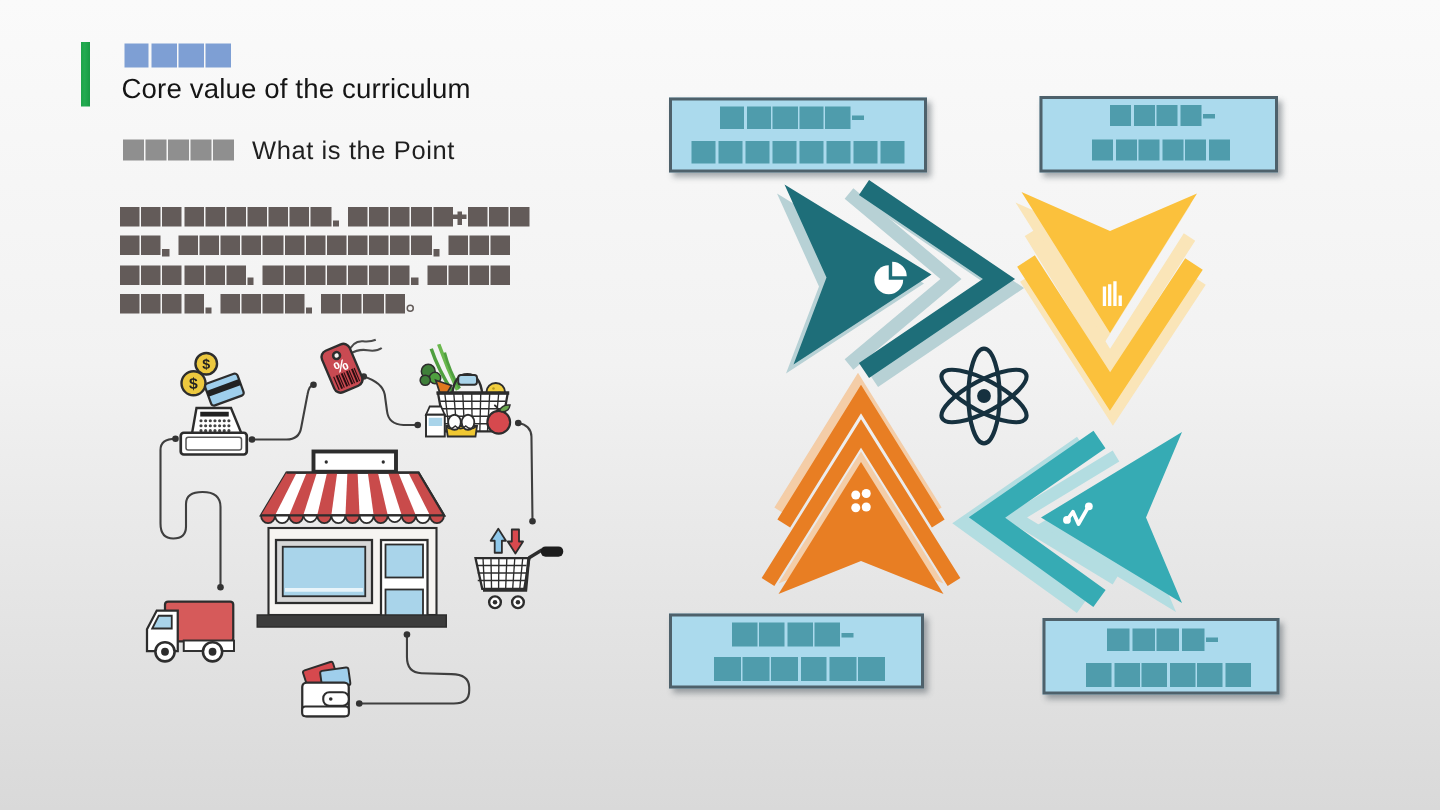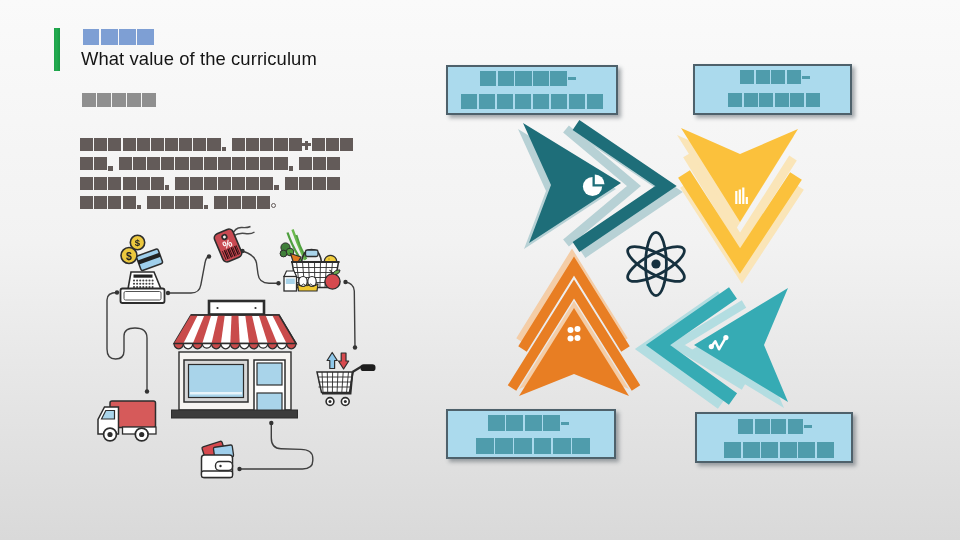--- a/index.html
+++ b/index.html
@@ -9,26 +9,27 @@
 .t{position:absolute;white-space:nowrap;}
 .box{position:absolute;background:#abdaed;border:2px solid #4e616b;box-shadow:2.5px 3px 4px rgba(60,70,80,.45);}
 </style></head><body>
 <div id="stage">
 
 <div style="position:absolute;left:54px;top:28px;width:5.6px;height:43px;background:linear-gradient(90deg,#1ea34a,#23ab50 40%,#189a44)"></div>
 <i style="left:82.5px;top:28.6px;width:16.9px;height:16.8px;background:#7e9fd4"></i>
     <i style="left:100.7px;top:28.6px;width:16.9px;height:16.8px;background:#7e9fd4"></i>
     <i style="left:118.9px;top:28.6px;width:16.9px;height:16.8px;background:#7e9fd4"></i>
     <i style="left:137.1px;top:28.6px;width:16.9px;height:16.8px;background:#7e9fd4"></i>
-<div class="t" style="left:81px;top:48px;font-size:18.4px;color:#151515;letter-spacing:.1px">What value of the curriculum</div>
+<div class="t" style="left:81px;top:48px;font-size:18.4px;color:#151515;letter-spacing:.1px">Core value of the curriculum</div>
 <i style="left:82.0px;top:92.5px;width:14.0px;height:14.2px;background:#8f8f8f"></i>
     <i style="left:97.1px;top:92.5px;width:14.0px;height:14.2px;background:#8f8f8f"></i>
     <i style="left:112.2px;top:92.5px;width:14.0px;height:14.2px;background:#8f8f8f"></i>
     <i style="left:127.3px;top:92.5px;width:14.0px;height:14.2px;background:#8f8f8f"></i>
     <i style="left:142.4px;top:92.5px;width:14.0px;height:14.2px;background:#8f8f8f"></i>
+<div class="t" style="left:168px;top:91px;font-size:17px;color:#1f1f1f;letter-spacing:.4px">What is the Point</div>
 <i style="left:80.0px;top:138.0px;width:13.2px;height:13.2px;background:#635b59"></i>
     <i style="left:94.2px;top:138.0px;width:13.2px;height:13.2px;background:#635b59"></i>
     <i style="left:108.3px;top:138.0px;width:13.2px;height:13.2px;background:#635b59"></i>
     <i style="left:122.5px;top:138.0px;width:13.2px;height:13.2px;background:#635b59"></i>
     <i style="left:136.6px;top:138.0px;width:13.2px;height:13.2px;background:#635b59"></i>
     <i style="left:150.8px;top:138.0px;width:13.2px;height:13.2px;background:#635b59"></i>
     <i style="left:164.9px;top:138.0px;width:13.2px;height:13.2px;background:#635b59"></i>
     <i style="left:179.1px;top:138.0px;width:13.2px;height:13.2px;background:#635b59"></i>
     <i style="left:193.2px;top:138.0px;width:13.2px;height:13.2px;background:#635b59"></i>
     <i style="left:207.4px;top:138.0px;width:13.2px;height:13.2px;background:#635b59"></i>

